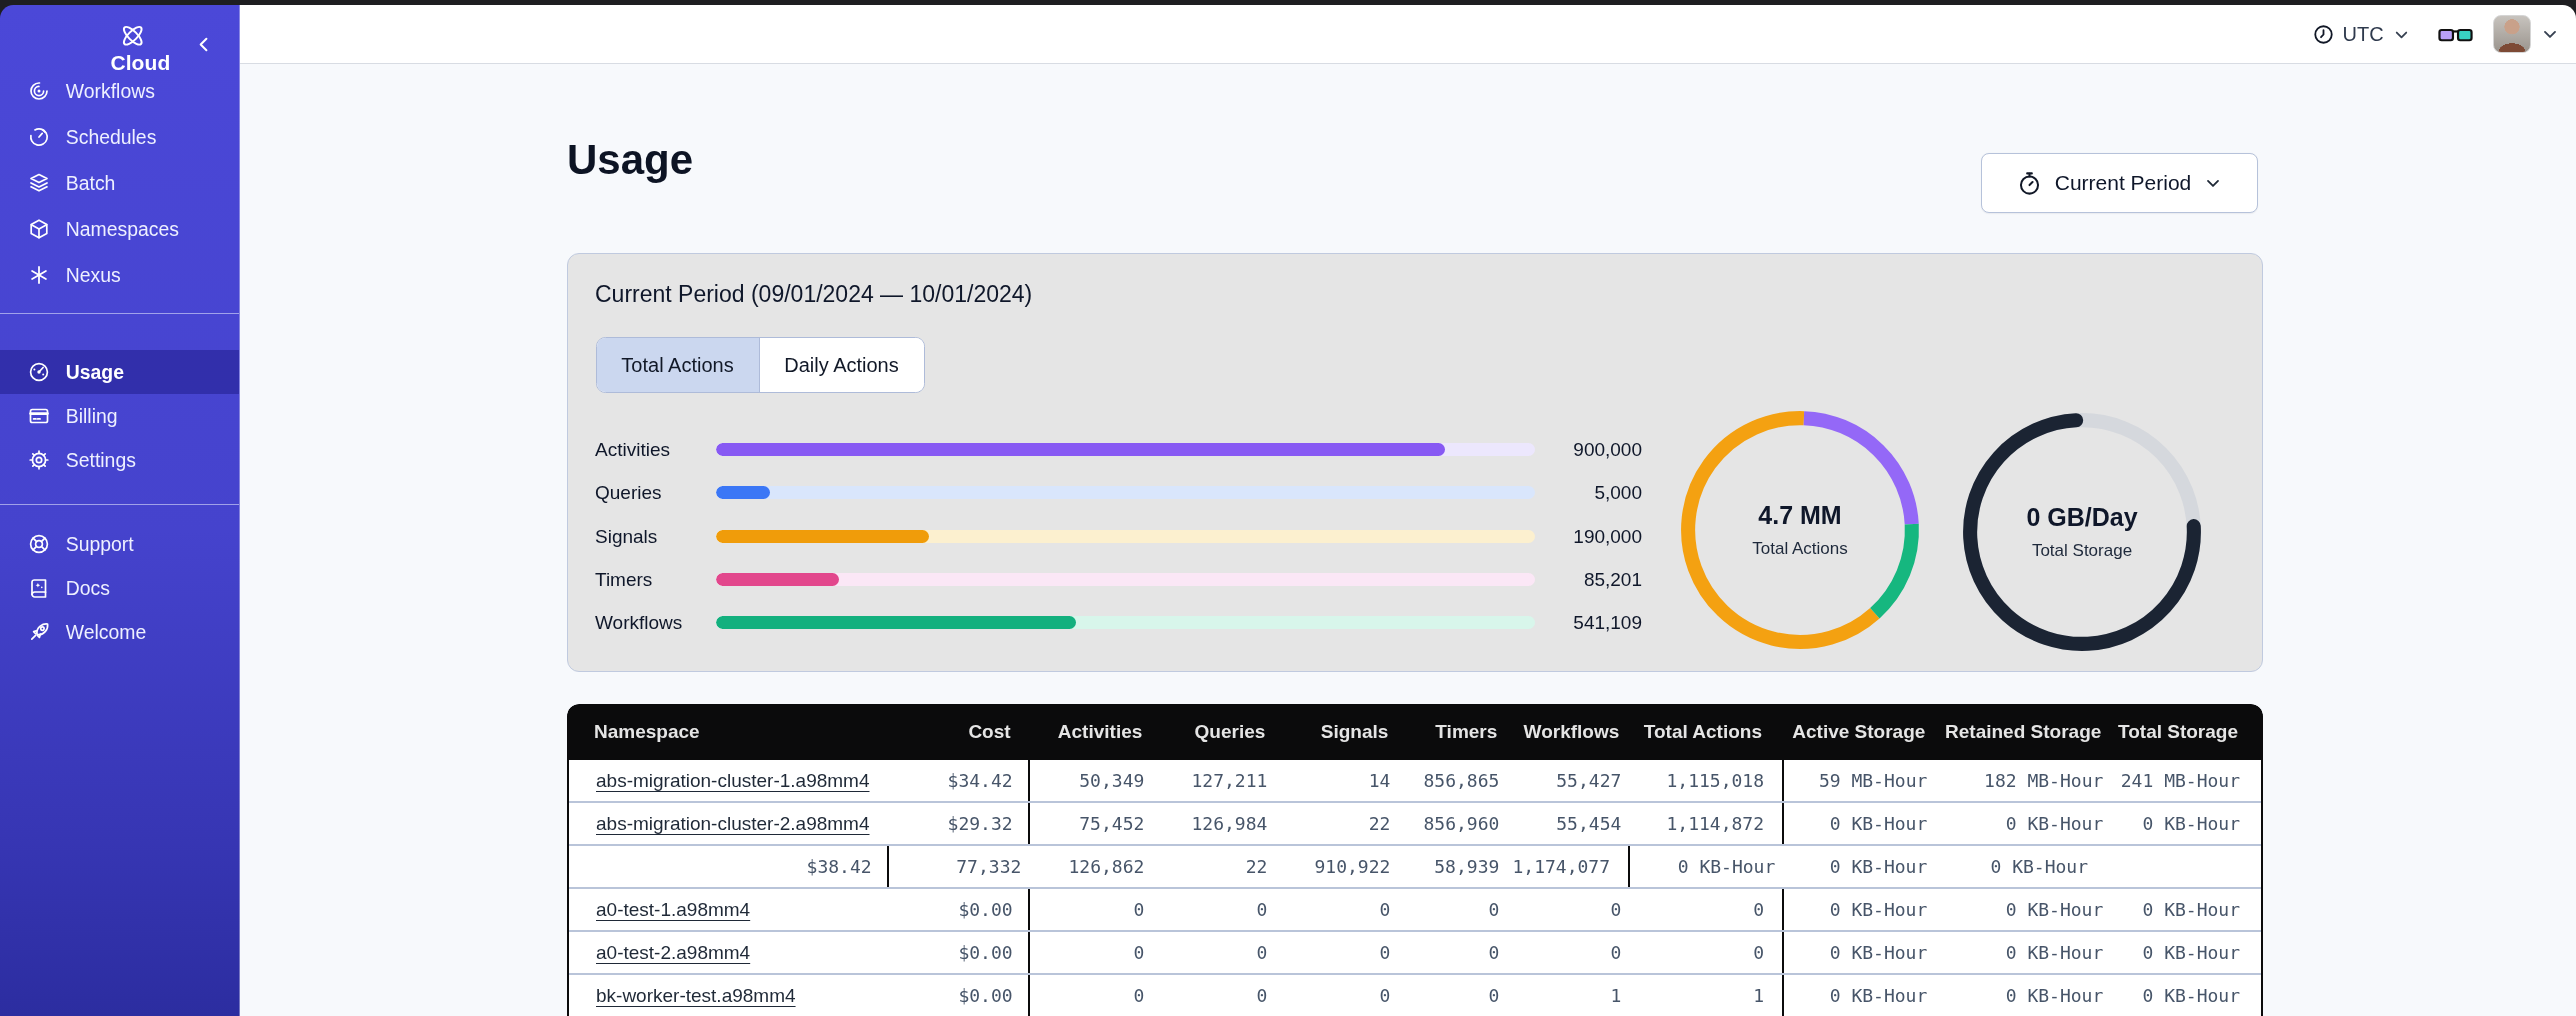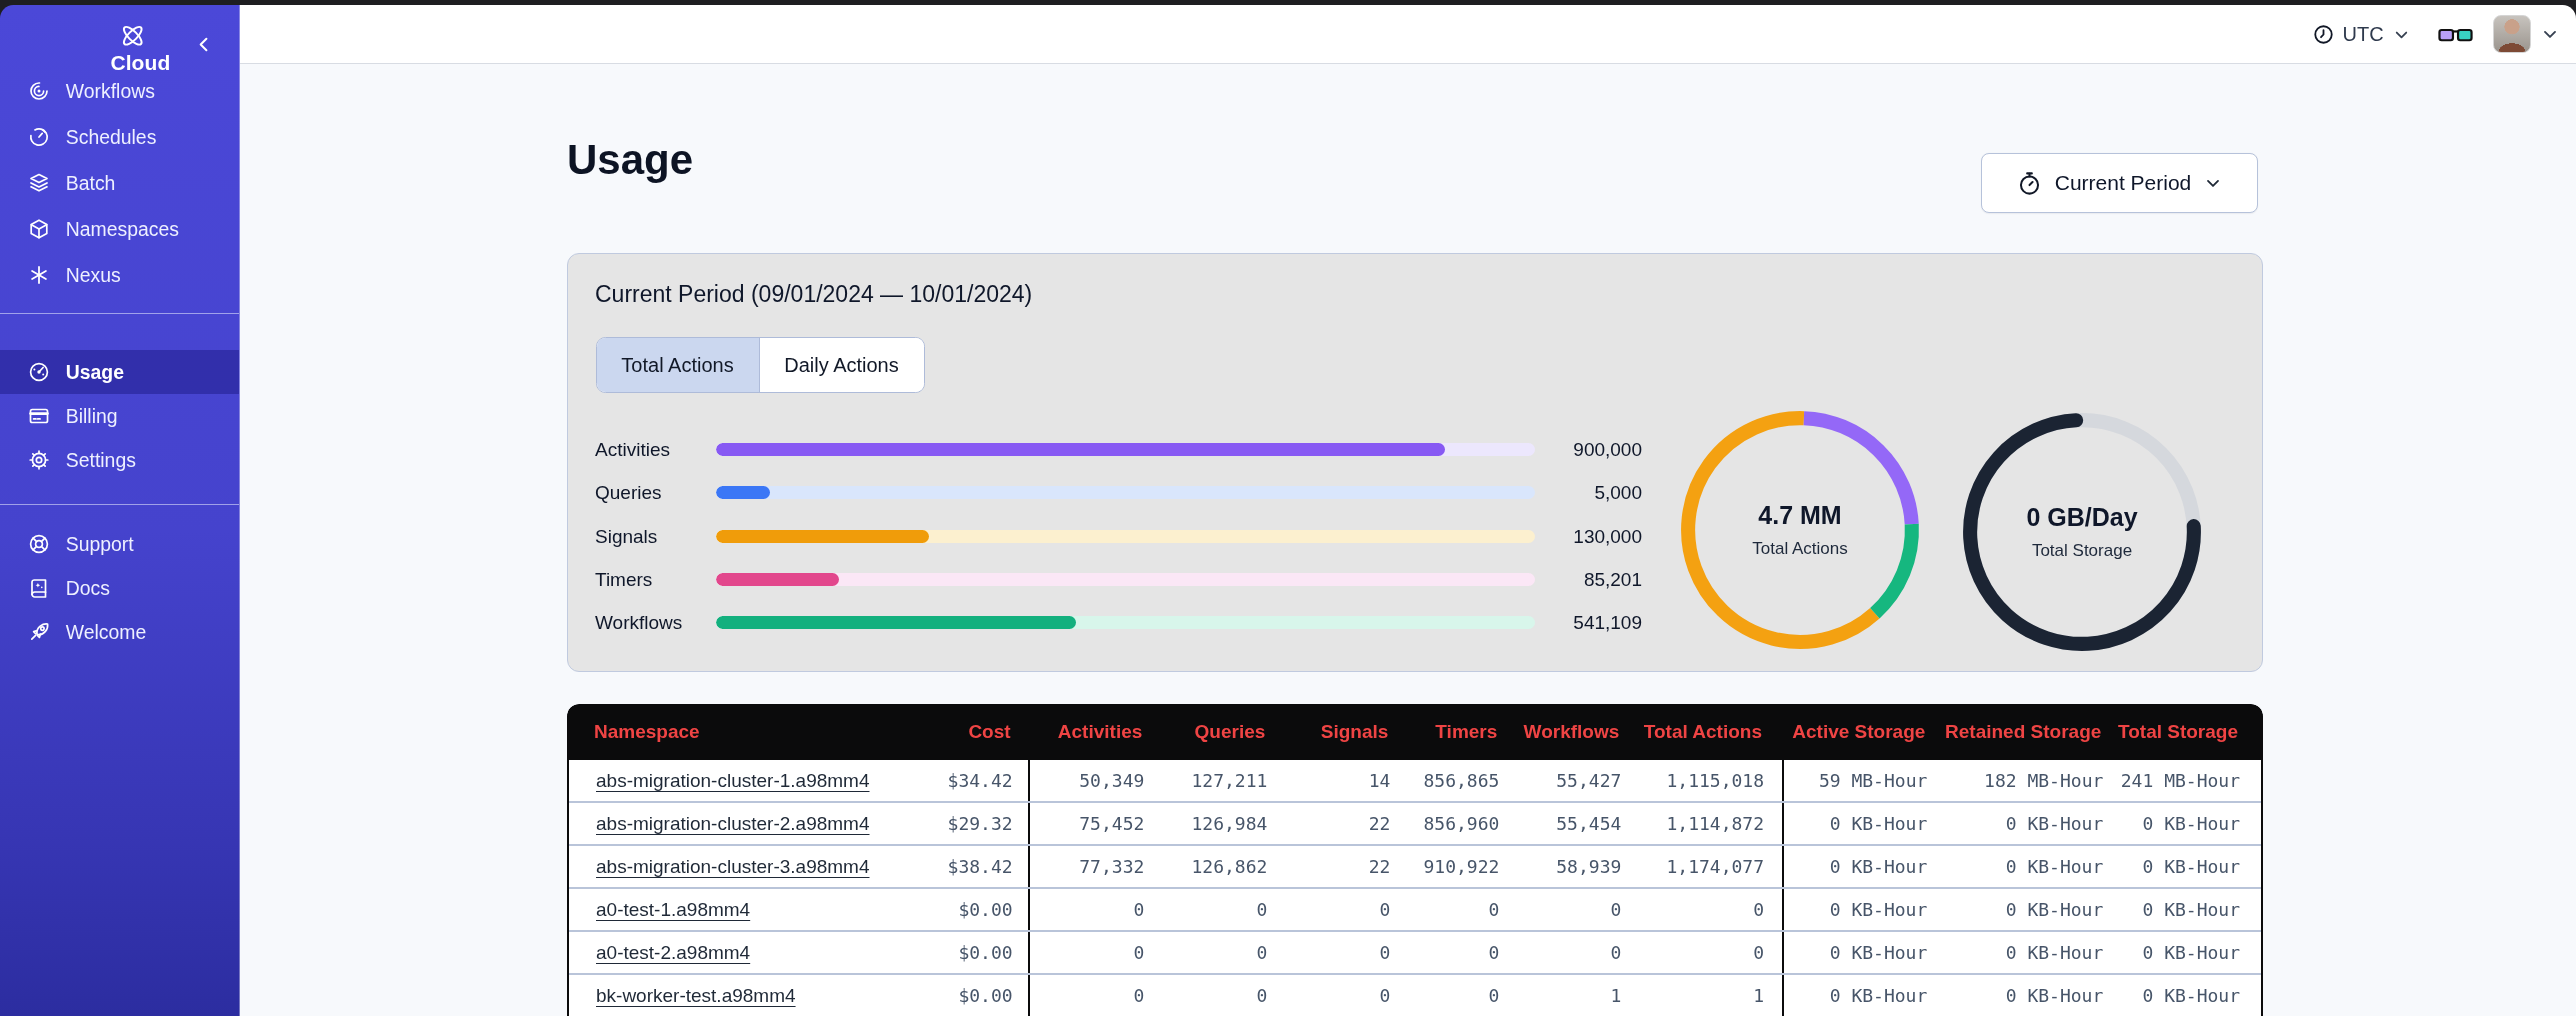--- a/index.html
+++ b/index.html
@@ -104,21 +104,21 @@
   
   :root{--cols:318px 141px 123px 123px 123px 109px 122px 154px 152px 176px 152px;}
   .usage-table{
     position:absolute;left:327px;top:640px;width:1696px;height:315px;
     border-radius:12px 12px 0 0;overflow:hidden;
   }
   .thead{
     display:grid;grid-template-columns:var(--cols);
     background:#0b0b0c;height:56px;border-radius:12px 12px 0 0;
   }
-  .hc{display:flex;align-items:center;justify-content:flex-end;color:#ef4444;font-size:19px;font-weight:700;}
+  .hc{display:flex;align-items:center;justify-content:flex-end;color:#e5e5e5;font-size:19px;font-weight:700;}
   .tbody{
     background:#fff;border-left:2px solid #0b0b0c;border-right:2px solid #0b0b0c;box-sizing:border-box;
   }
   .trow{display:grid;grid-template-columns:var(--cols);height:43px;box-sizing:border-box;border-bottom:2px solid #b9c4d9;background:#fff;}
   .cell{display:flex;align-items:center;justify-content:flex-end;font-family:"DejaVu Sans Mono", monospace;font-size:18px;color:#475569;}
   .trow .c2,.thead-bl{border-left:2.7px solid #0b0b0c;}
   .trow .c8{border-left:2.7px solid #0b0b0c;}
   .c0{justify-content:flex-start;padding-left:27px;}
   .c1{padding-right:15.4px;}
   .c2,.c3,.c4,.c5,.c6,.c8,.c9{padding-right:6.7px;}
@@ -323,21 +323,21 @@
         <div class="bar-track" style="background: rgb(217, 230, 252);">
             <div class="bar-fill" style="width: 6.6%; background: rgb(59, 119, 246);"></div>
           </div>
         <span class="bar-value">5,000</span>
       </div>
       <div class="bar-row" style="top:269px;">
         <span class="bar-label">Signals</span>
         <div class="bar-track" style="background: rgb(252, 240, 207);">
             <div class="bar-fill" style="width: 26%; background: rgb(240, 156, 10);"></div>
           </div>
-        <span class="bar-value">130,000</span>
+        <span class="bar-value">190,000</span>
       </div>
       <div class="bar-row" style="top:312px;">
         <span class="bar-label">Timers</span>
         <div class="bar-track" style="background: rgb(251, 231, 246);">
             <div class="bar-fill" style="width: 15%; background: rgb(226, 71, 140);"></div>
           </div>
         <span class="bar-value">85,201</span>
       </div>
       <div class="bar-row" style="top:355px;">
         <span class="bar-label">Workflows</span>
@@ -409,23 +409,20 @@
             <div class="cell c3">126,984</div>
             <div class="cell c4">22</div>
             <div class="cell c5">856,960</div>
             <div class="cell c6">55,454</div>
             <div class="cell c7">1,114,872</div>
             <div class="cell c8">0 KB-Hour</div>
             <div class="cell c9">0 KB-Hour</div>
             <div class="cell c10">0 KB-Hour</div>
           </div>
           <div class="trow">
-            <div class="cell c0">
-              <a class="ns-link">abs-migration-cluster-3.a98mm4</a>
-            </div>
             <div class="cell c1">$38.42</div>
             <div class="cell c2">77,332</div>
             <div class="cell c3">126,862</div>
             <div class="cell c4">22</div>
             <div class="cell c5">910,922</div>
             <div class="cell c6">58,939</div>
             <div class="cell c7">1,174,077</div>
             <div class="cell c8">0 KB-Hour</div>
             <div class="cell c9">0 KB-Hour</div>
             <div class="cell c10">0 KB-Hour</div>

